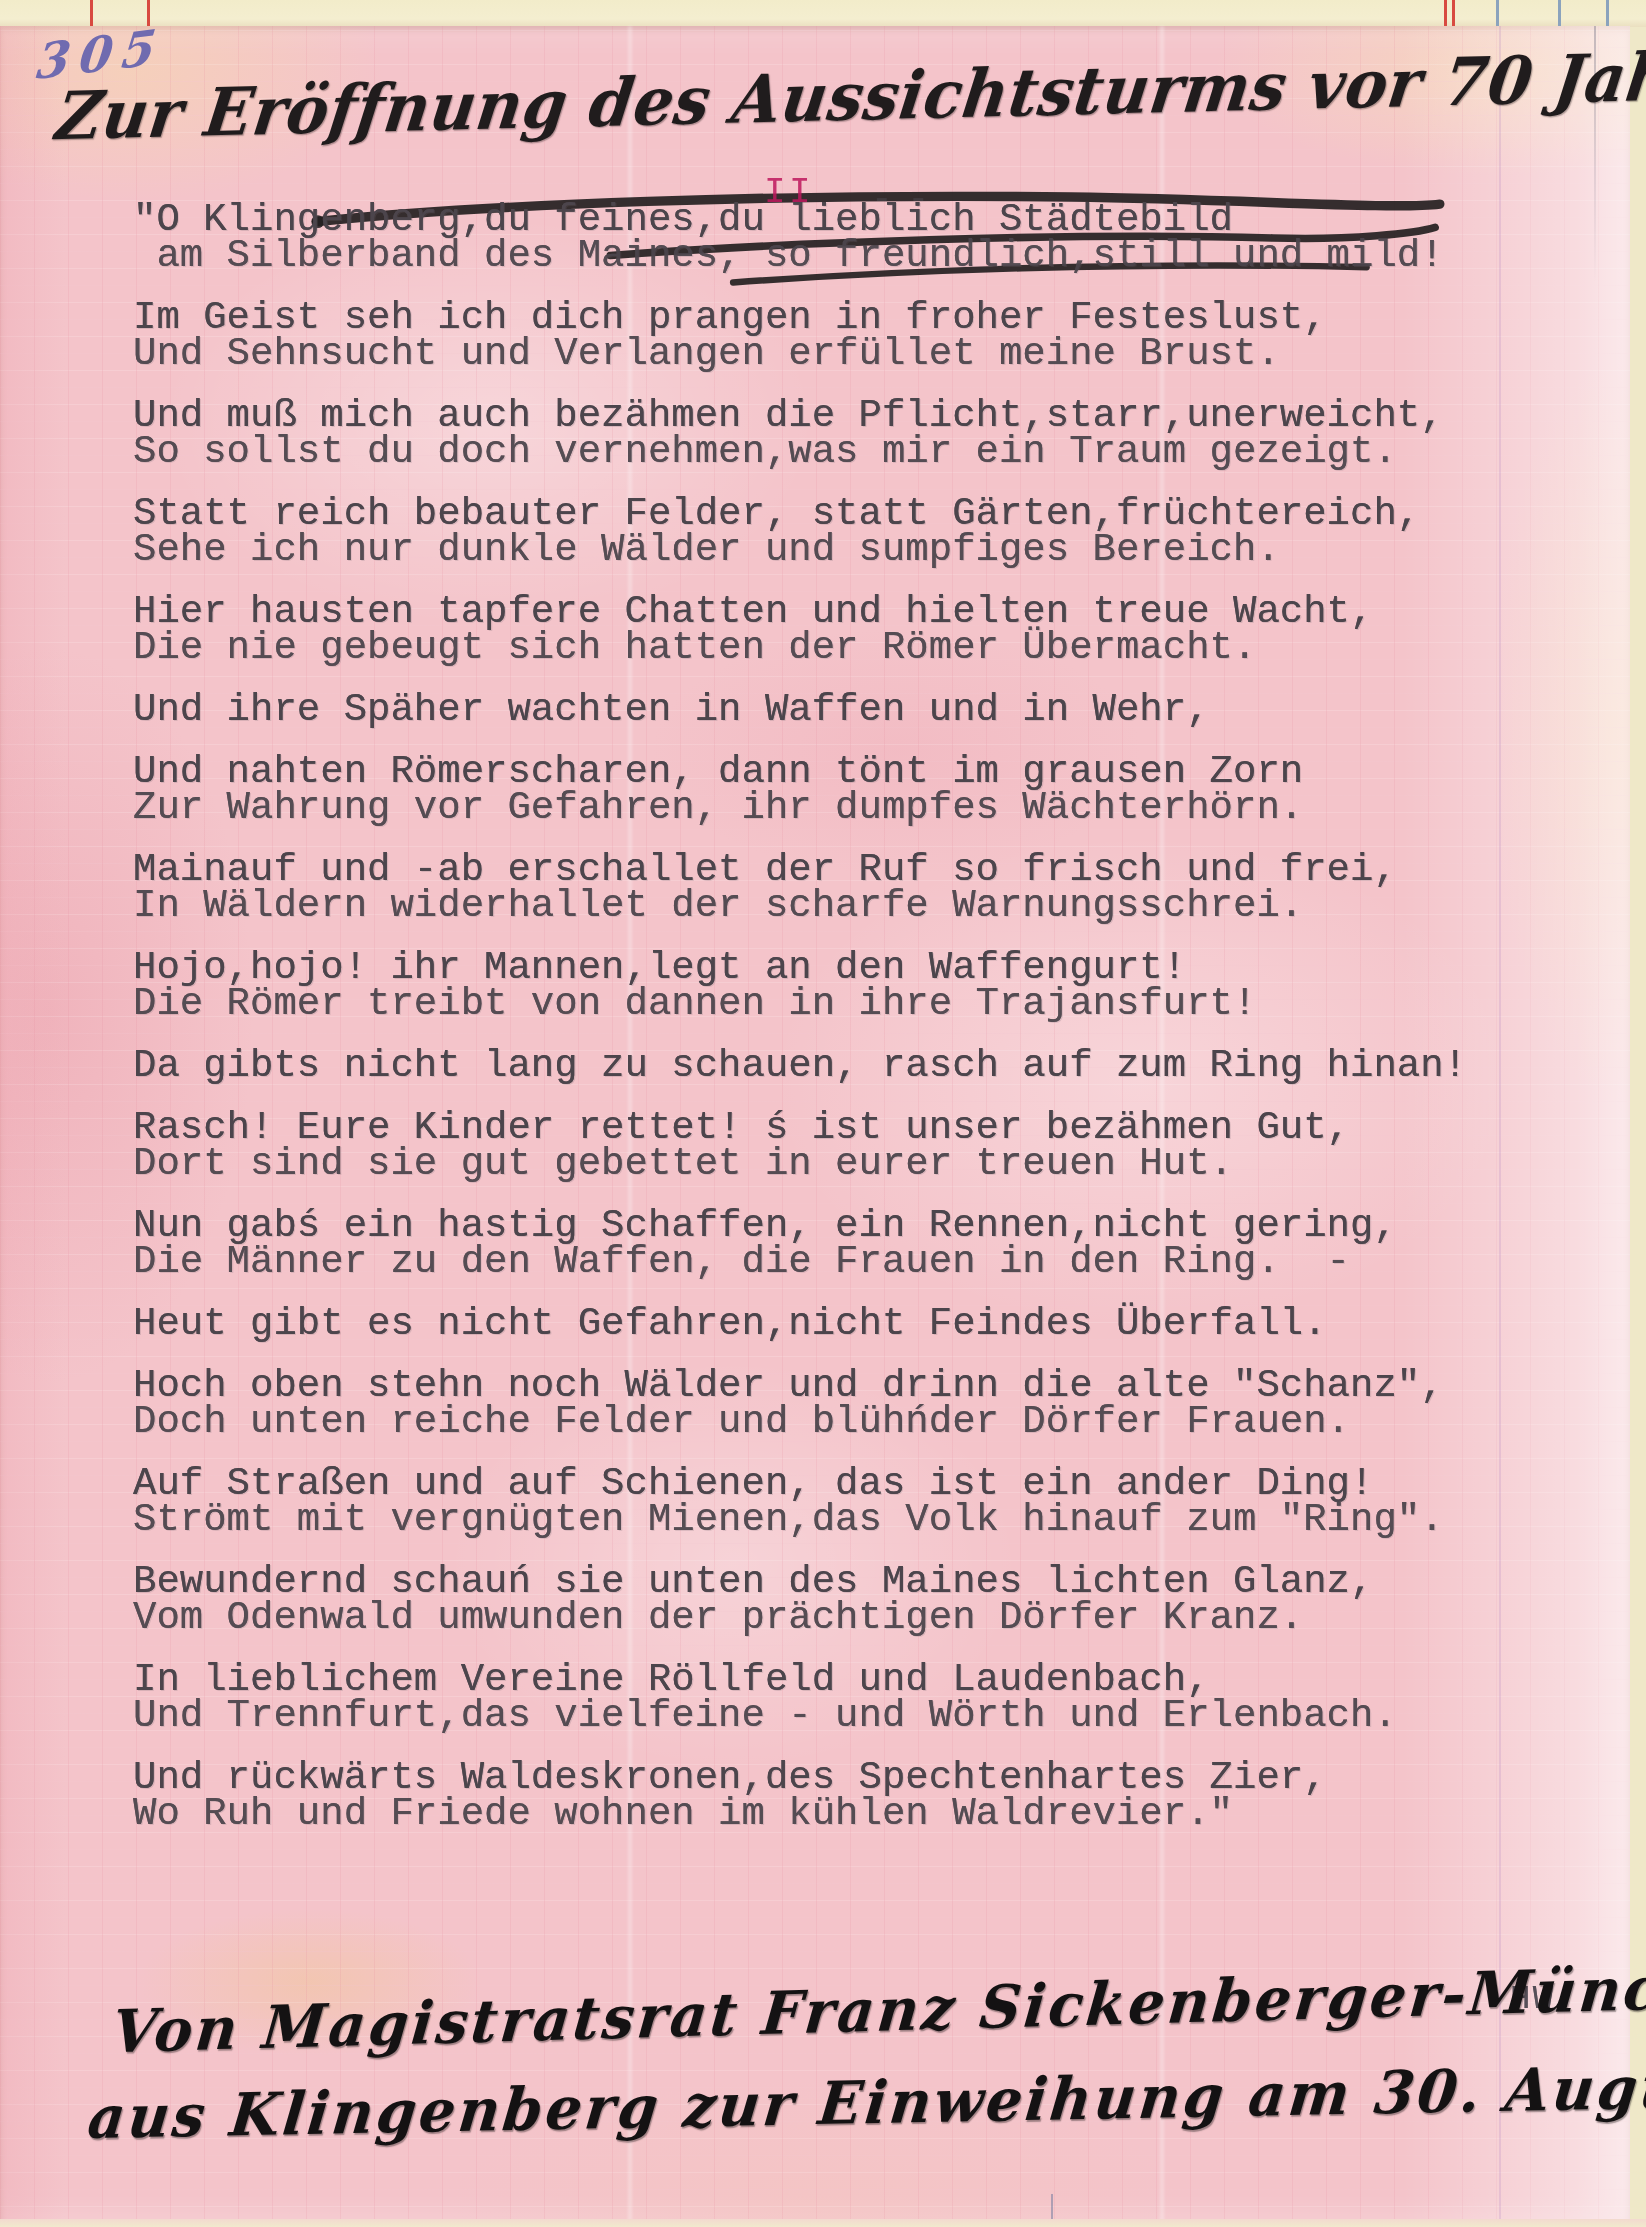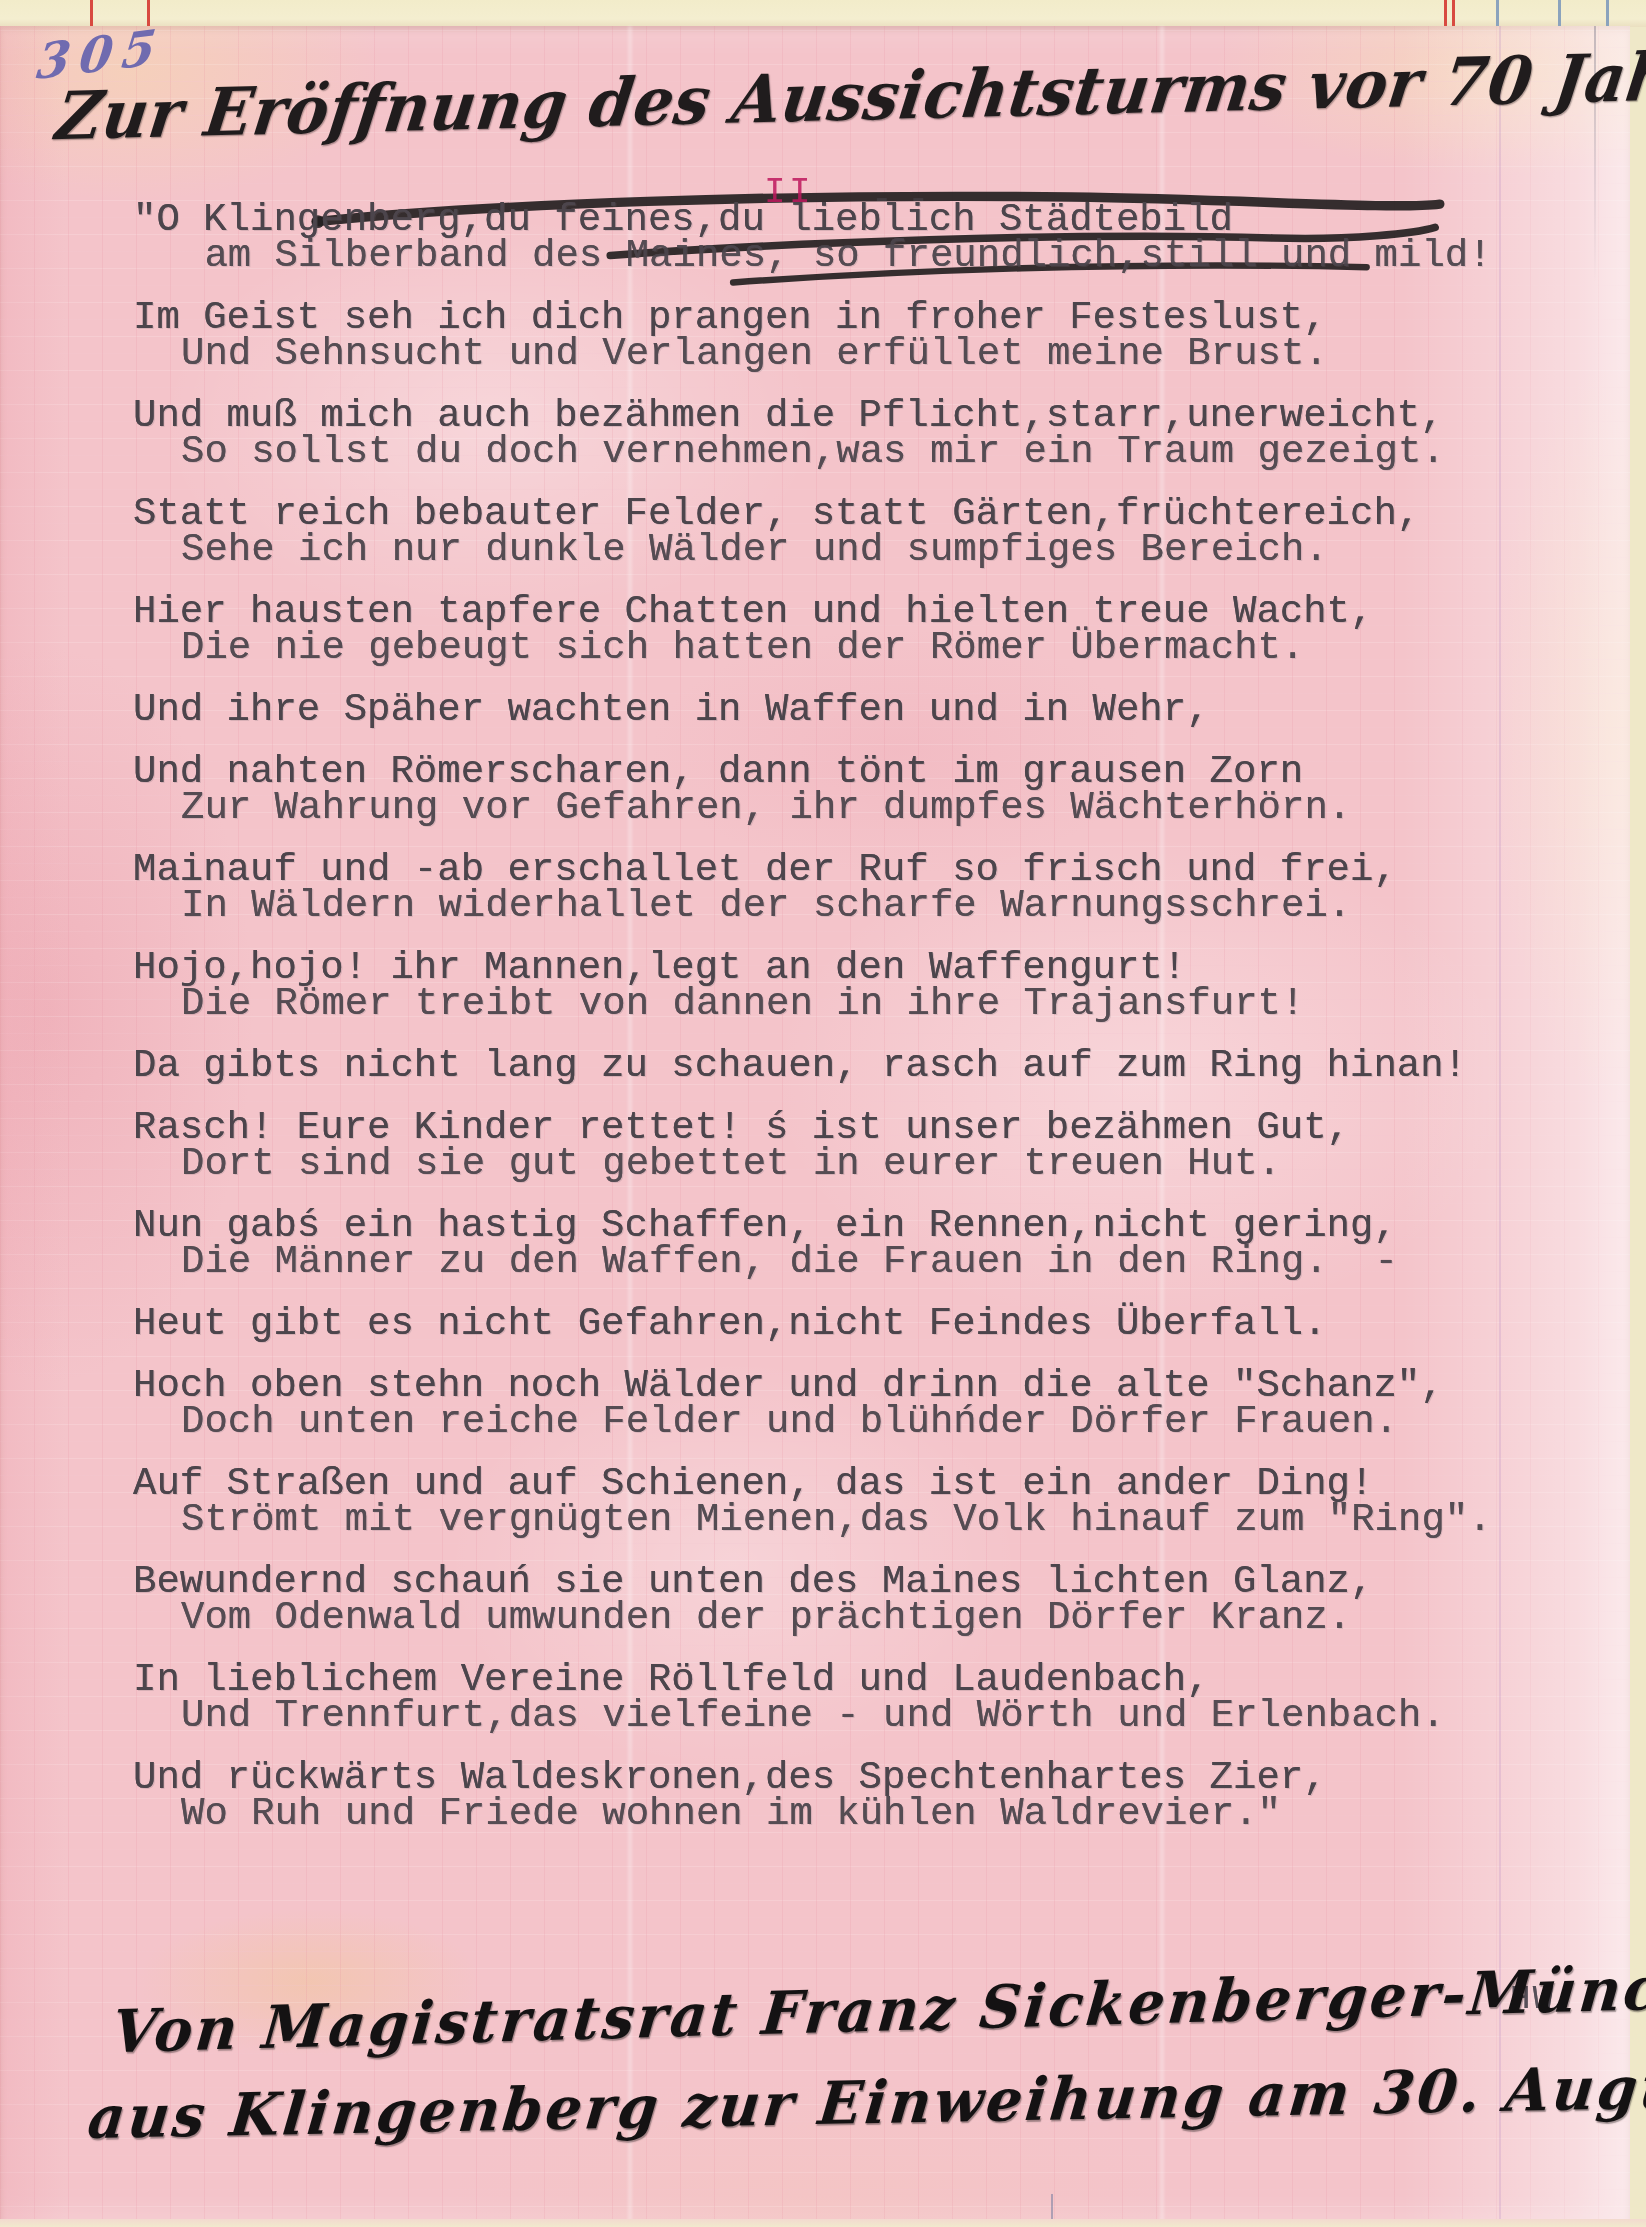--- a/index.html
+++ b/index.html
@@ -75,21 +75,21 @@
     font-size:36px;color:#474147;letter-spacing:15px;opacity:.75;}
 
   
   .poem{position:absolute;left:133px;top:176px;}
   .stanza{margin-bottom:26px;}
   .line{
     font-family:"Liberation Mono","DejaVu Sans Mono",monospace;
     font-size:39px;line-height:36px;color:#4c454c;white-space:pre;
     text-shadow:0 0 0.6px rgba(76,69,76,.85), 1.2px 1.2px 0.6px rgba(120,105,115,.22);
   }
-  .stanza .line:nth-child(2){opacity:.94;margin-left:48px;}
+  .stanza .line:nth-child(2){opacity:.94;}
 
   .initials{position:absolute;left:1510px;top:1954px;
     font-family:"Liberation Mono","DejaVu Sans Mono",monospace;
     font-size:34px;color:#564f58;letter-spacing:2.3px;
     text-shadow:0 0 0.6px rgba(86,79,88,.8);}
 
   .attr-line{position:absolute;margin:0;
     font-family:"DejaVu Serif",serif;font-style:italic;font-weight:700;
     font-size:59px;color:#141213;white-space:nowrap;letter-spacing:2.9px;
     text-shadow:1.2px 1.8px 1.2px rgba(30,25,25,.40);transform-origin:left top;}

